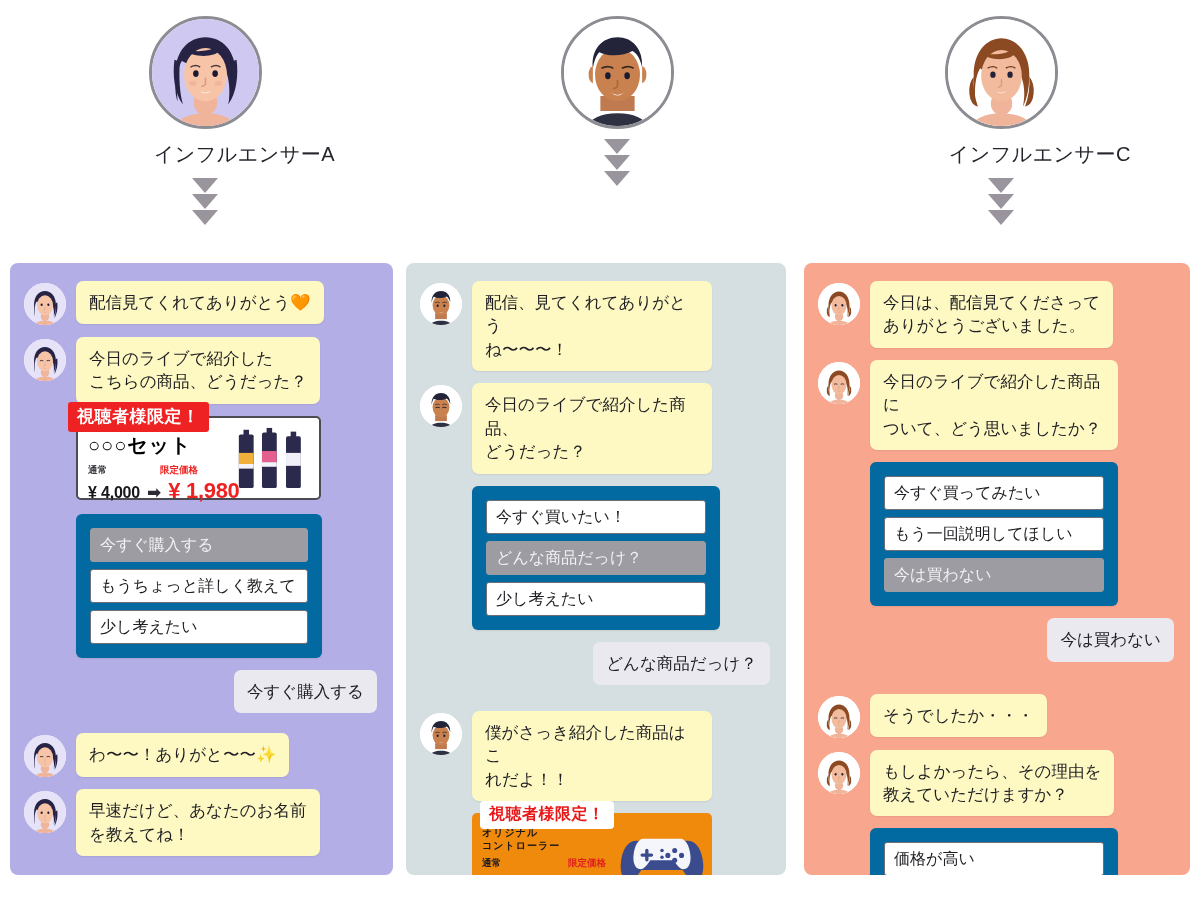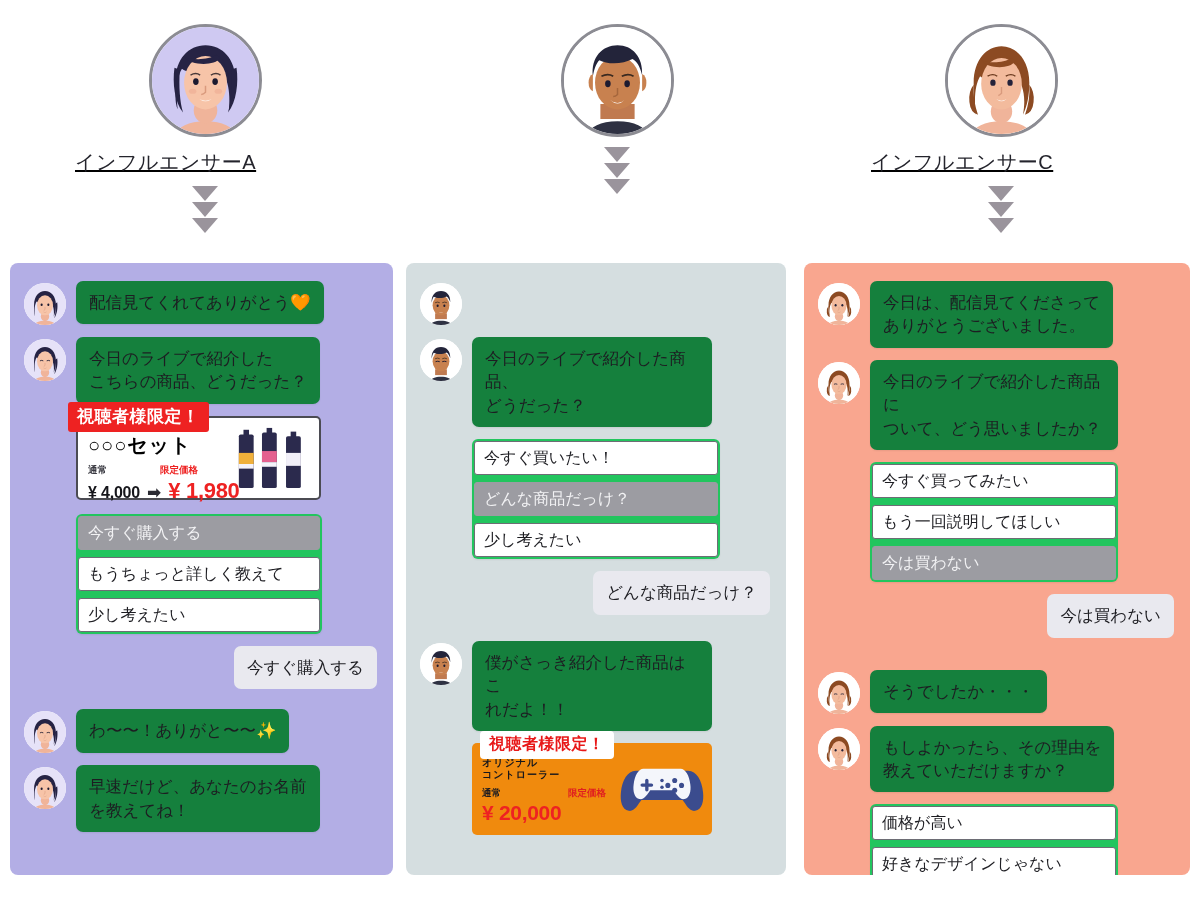--- a/index.html
+++ b/index.html
@@ -9,21 +9,21 @@
     font-family: "Liberation Sans", "DejaVu Sans", sans-serif;
     overflow: hidden;
   }
   .stage { position: relative; width: 1200px; height: 900px; }
 
   
   .personas {
     position: absolute; top: 0; left: 0; width: 1200px; height: 263px;
   }
   .persona {
-    position: absolute; top: 24px; width: 260px; text-align: left; text-decoration: underline;
+    position: absolute; top: 16px; width: 260px; text-align: right;
   }
   .persona.a { left: 75px; }
   .persona.b { left: 487px; }
   .persona.c { left: 871px; }
 
   .avatar-big {
     width: 113px; height: 113px; border-radius: 50%;
     margin: 0 auto; position: relative; overflow: hidden;
     border: 3px solid #8c8c93;
   }
@@ -58,37 +58,37 @@
   .row { display: flex; align-items: flex-start; margin-bottom: 12px; }
   .row.right { justify-content: flex-end; }
 
   .avatar-sm {
     width: 42px; height: 42px; min-width: 42px; border-radius: 50%;
     overflow: hidden; margin-right: 10px; margin-top: 2px;
     background: #fff;
   }
 
   .bubble {
-    background: #15803d; border-radius: 7px;
+    background: #fef9c3; border-radius: 7px;
     padding: 10px 13px; font-size: 16.5px; line-height: 1.42;
     color: #1d1d22; max-width: 250px;
     box-shadow: 0 1px 2px rgba(0,0,0,0.07);
     white-space: pre-line;
   }
   .panel.b .bubble { max-width: 240px; }
   .panel.c .bubble { max-width: 248px; }
 
   .bubble.user {
     background: #e9e9ef; color: #1d1d22;
     box-shadow: none; margin-right: 2px;
   }
 
   
   .opt-card {
-    background: #22c55e; border-radius: 6px; padding: 2px;
+    background: #0369a1; border-radius: 6px; padding: 14px;
     margin-left: 52px; margin-bottom: 12px; width: 246px;
     box-shadow: 0 1px 2px rgba(0,0,0,0.07);
   }
   .panel.b .opt-card { width: 248px; }
   .panel.c .opt-card { width: 248px; }
   .opt {
     border: 1.6px solid #6d6d75; border-radius: 3px;
     padding: 6px 9px; font-size: 16px; color: #1d1d22;
     margin-bottom: 7px; background: #fff; line-height: 1.25;
   }
@@ -375,20 +375,22 @@
           <rect x="36" y="72" width="28" height="14" fill="#c07a50"></rect>
           <ellipse cx="50" cy="53" rx="20" ry="24" fill="#c8814f"></ellipse>
           <path d="M28 47c-2-17 8-28 22-28s23 11 22 27c-2-7-5-12-9-14-8 5-23 5-30 1-3 3-4 8-5 14z" fill="#23243a"></path>
           <ellipse cx="42" cy="54" rx="2.5" ry="3" fill="#1c1a30"></ellipse>
           <ellipse cx="58" cy="54" rx="2.5" ry="3" fill="#1c1a30"></ellipse>
           <path d="M36 47q6-3 11 0" stroke="#3a2a20" stroke-width="1.8" fill="none"></path>
           <path d="M53 47q6-3 11 0" stroke="#3a2a20" stroke-width="1.8" fill="none"></path>
           <path d="M44 68q6 5 12 0q-6 6-12 0z" fill="#ffffff"></path>
         </svg>
       </div>
+      <div class="bubble">配信、見てくれてありがとう
+ね〜〜〜！</div>
     </div>
 
     <div class="row">
       <div class="avatar-sm">
         <svg viewBox="0 0 100 100">
           <rect width="100" height="100" fill="#ffffff"></rect>
           <path d="M50 90c-14 0-24 5-27 10h54c-3-5-13-10-27-10z" fill="#2e3142"></path>
           <rect x="36" y="72" width="28" height="14" fill="#c07a50"></rect>
           <ellipse cx="50" cy="53" rx="20" ry="24" fill="#c8814f"></ellipse>
           <path d="M28 47c-2-17 8-28 22-28s23 11 22 27c-2-7-5-12-9-14-8 5-23 5-30 1-3 3-4 8-5 14z" fill="#23243a"></path>

